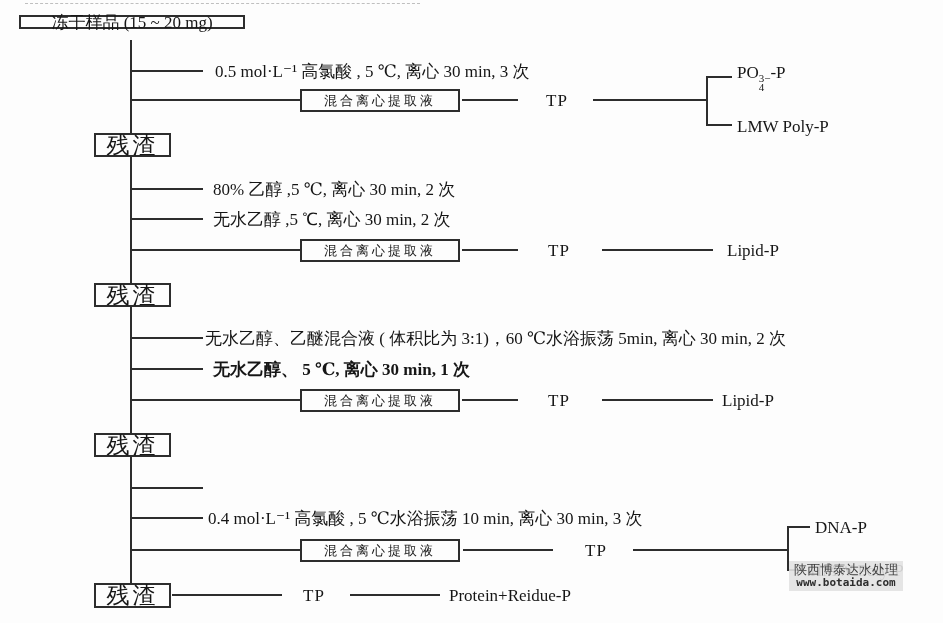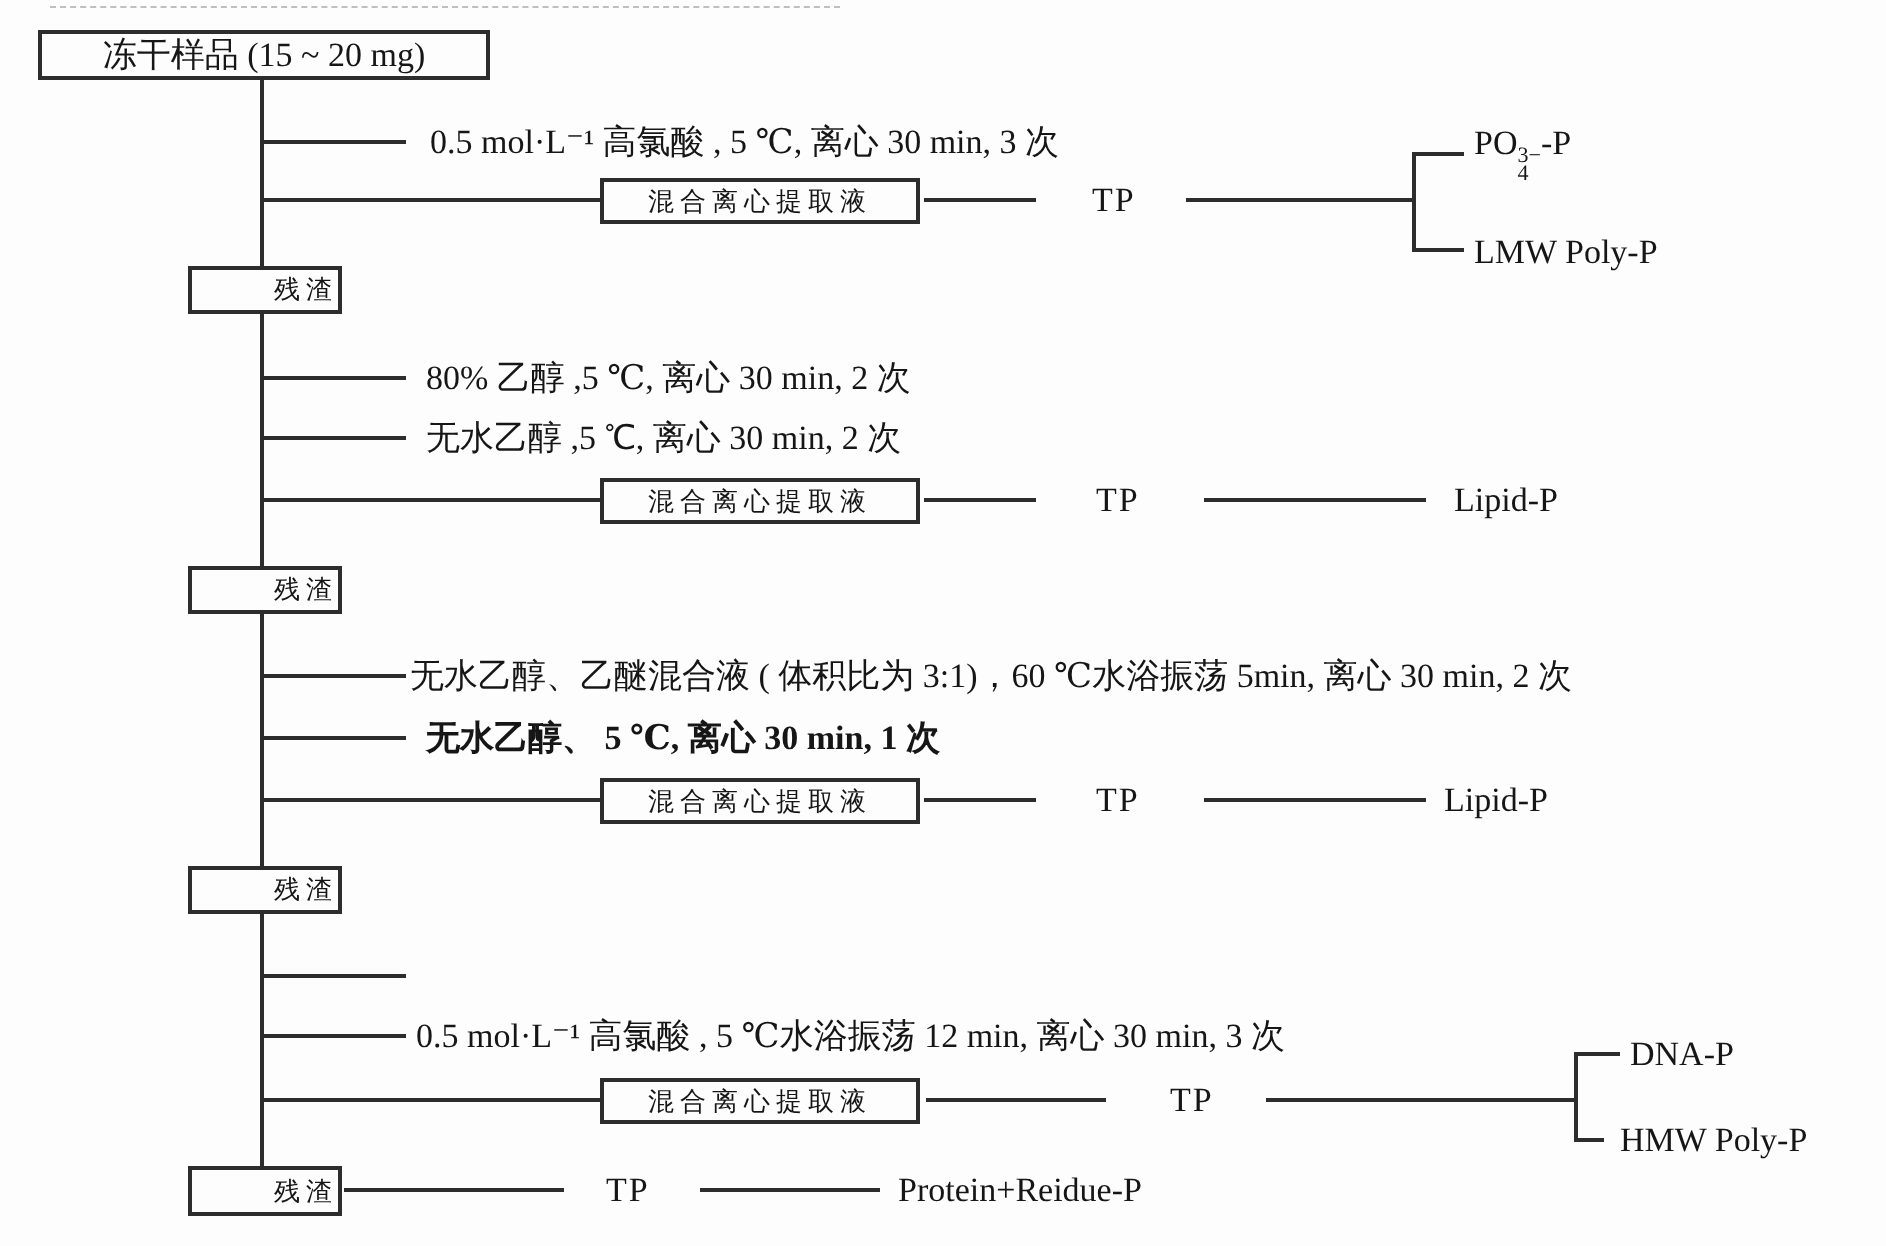--- a/index.html
+++ b/index.html
@@ -16,21 +16,21 @@
   .box{
     position:absolute;
     border:2px solid #2d2d2d;
     background:#fdfdfd;
     display:flex;align-items:center;justify-content:center;
     box-sizing:border-box;
     white-space:nowrap;
   }
   .samplebox{font-size:17px;}
   .extractbox{font-size:13px;letter-spacing:3px;}
-  .residuebox{font-size:13px;letter-spacing:3px;justify-content:flex-end;}
+  .residuebox{font-size:23px;letter-spacing:3px;}
   .lbl{
     position:absolute;
     transform:translateY(-50%);
     white-space:nowrap;
     font-size:17px;
     line-height:1.1;
   }
   .tp{font-size:17px;letter-spacing:1px;}
   .stack{display:inline-flex;flex-direction:column;align-items:flex-start;vertical-align:-4px;line-height:.85;}
   .stack .sp{font-size:11px;}
@@ -83,21 +83,21 @@
   <div class="h" style="left:707px;top:76px;width:25px;"></div>
   <div class="h" style="left:707px;top:124px;width:25px;"></div>
 
   <div class="v" style="left:787px;top:526px;height:45px;"></div>
   <div class="h" style="left:788px;top:526px;width:22px;"></div>
   <div class="h" style="left:788px;top:569px;width:14px;"></div>
 
   <div class="h" style="left:172px;top:594px;width:110px;"></div>
   <div class="h" style="left:350px;top:594px;width:90px;"></div>
 
-  <div class="box samplebox" style="left:19px;top:15px;width:226px;height:25px;font-family:Liberation Serif, serif;">
+  <div class="box samplebox" style="left:19px;top:15px;width:226px;height:14px;font-family:Liberation Serif, serif;">
     <span>冻干样品 (15 ~ 20 mg)</span>
   </div>
 
   <div class="box extractbox" style="left:300px;top:89px;width:160px;height:23px;">
     <span>混合离心提取液</span>
   </div>
   <div class="box extractbox" style="left:300px;top:239px;width:160px;height:23px;">
     <span>混合离心提取液</span>
   </div>
   <div class="box extractbox" style="left:300px;top:389px;width:160px;height:23px;">
@@ -118,35 +118,39 @@
   </div>
   <div class="box residuebox" style="left:94px;top:583px;width:77px;height:25px;">
     <span>残渣</span>
   </div>
 
   <div class="lbl" style="left:215px;top:72px;">0.5 mol·L⁻¹ 高氯酸 , 5 ℃, 离心 30 min, 3 次</div>
   <div class="lbl" style="left:213px;top:190px;">80% 乙醇 ,5 ℃, 离心 30 min, 2 次</div>
   <div class="lbl" style="left:213px;top:220px;font-family:Liberation Serif, serif;">无水乙醇 ,5 ℃, 离心 30 min, 2 次</div>
   <div class="lbl" style="left:205px;top:339px;">无水乙醇、乙醚混合液 ( 体积比为 3:1)，60 ℃水浴振荡 5min, 离心 30 min, 2 次</div>
   <div class="lbl" style="left:213px;top:370px;font-weight:bold;">无水乙醇、 5 ℃, 离心 30 min, 1 次</div>
-  <div class="lbl" style="left:208px;top:519px;">0.5 mol·L⁻¹ 高氯酸 , 5 ℃水浴振荡 12 min, 离心 30 min, 3 次</div>
+  <div class="lbl" style="left:208px;top:519px;">0.4 mol·L⁻¹ 高氯酸 , 5 ℃水浴振荡 10 min, 离心 30 min, 3 次</div>
 
   <div class="lbl tp" style="left:546px;top:101px;">TP</div>
   <div class="lbl tp" style="left:548px;top:251px;">TP</div>
   <div class="lbl tp" style="left:548px;top:401px;">TP</div>
   <div class="lbl tp" style="left:585px;top:551px;">TP</div>
   <div class="lbl tp" style="left:303px;top:596px;">TP</div>
 
   <div class="lbl" style="left:737px;top:78px;">
     <span>PO</span><span class="stack">
         <span class="sp">3−</span>
         <span class="sb">4</span>
       </span><span>-P</span>
   </div>
   <div class="lbl" style="left:737px;top:127px;">LMW Poly-P</div>
   <div class="lbl" style="left:727px;top:251px;">Lipid-P</div>
   <div class="lbl" style="left:722px;top:401px;">Lipid-P</div>
   <div class="lbl" style="left:815px;top:528px;text-align:center;">DNA-P</div>
   <div class="lbl" style="left:810px;top:571px;">HMW Poly-P</div>
   <div class="lbl" style="left:449px;top:596px;">Protein+Reidue-P</div>
 
+  <div class="watermark">
+    <div class="wm1">陕西博泰达水处理</div>
+    <div class="wm2">www.botaida.com</div>
+  </div>
 
 </div>
 
 </body></html>

